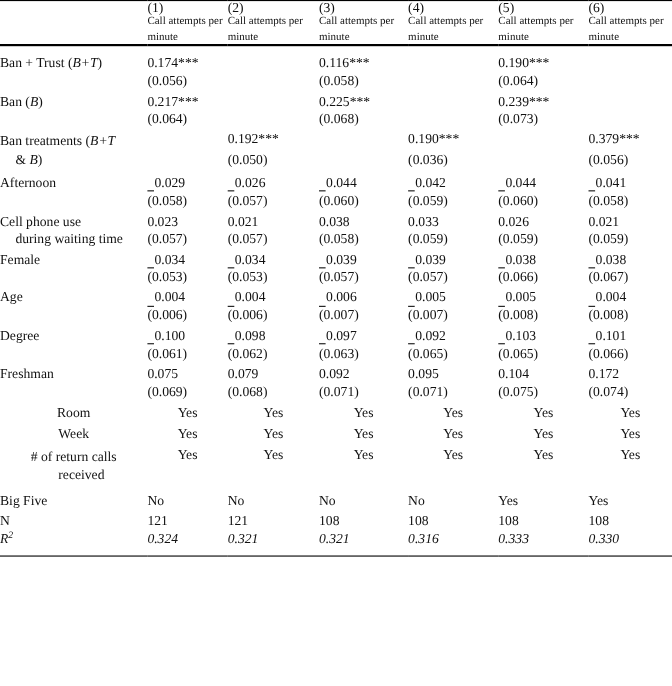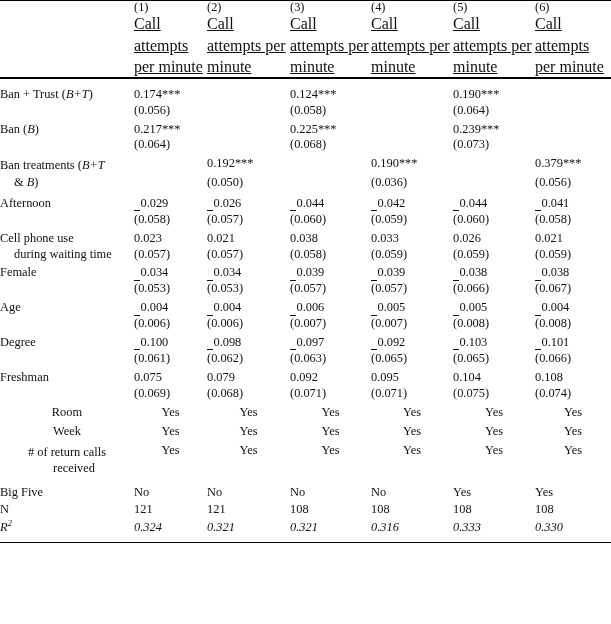--- a/index.html
+++ b/index.html
@@ -70,24 +70,23 @@
   }
 
   
   .hdr-num {
     padding-top: 11px;
     padding-bottom: 9px;
     font-size: 12.4px;
   }
   .hdr-txt {
     padding-bottom: 13px;
-    font-size: 16px;
+    font-size: 10px;
     line-height: 1.32;
     padding-right: 8px;
-    text-decoration: underline;
   }
   .hdr-spacer-num { padding-top: 11px; padding-bottom: 9px; }
 
   
   tr.coef-row td { padding-top: 6.5px; }
   tr.se-row td   { padding-top: 3.5px; }
   tr.yes-row td  { padding-top: 6.5px; text-align: center; }
   tr.first-coef td { padding-top: 9px; }
   tr.bigfive-row td { padding-top: 9.5px; }
   tr.r2-row td { padding-top: 5px; padding-bottom: 9px; font-style: italic; }
@@ -164,21 +163,21 @@
   </tr>
 
   <tr class="rule-head">
     <td colspan="7"></td>
   </tr>
 
   <tr class="coef-row first-coef">
     <td class="lbl"><span>Ban + Trust (</span><span class="ital">B+T</span><span>)</span></td>
     <td class="num">0.174***</td>
     <td class="num"></td>
-    <td class="num">0.124***</td>
+    <td class="num">0.116***</td>
     <td class="num"></td>
     <td class="num">0.190***</td>
     <td class="num"></td>
   </tr>
   <tr class="se-row">
     <td></td>
     <td class="num">(0.056)</td>
     <td class="num"></td>
     <td class="num">(0.058)</td>
     <td class="num"></td>
@@ -318,21 +317,21 @@
     <td class="num">(0.066)</td>
   </tr>
 
   <tr class="coef-row">
     <td class="lbl">Freshman</td>
     <td class="num">0.075</td>
     <td class="num">0.079</td>
     <td class="num">0.092</td>
     <td class="num">0.095</td>
     <td class="num">0.104</td>
-    <td class="num">0.108</td>
+    <td class="num">0.172</td>
   </tr>
   <tr class="se-row">
     <td></td>
     <td class="num">(0.069)</td>
     <td class="num">(0.068)</td>
     <td class="num">(0.071)</td>
     <td class="num">(0.071)</td>
     <td class="num">(0.075)</td>
     <td class="num">(0.074)</td>
   </tr>

